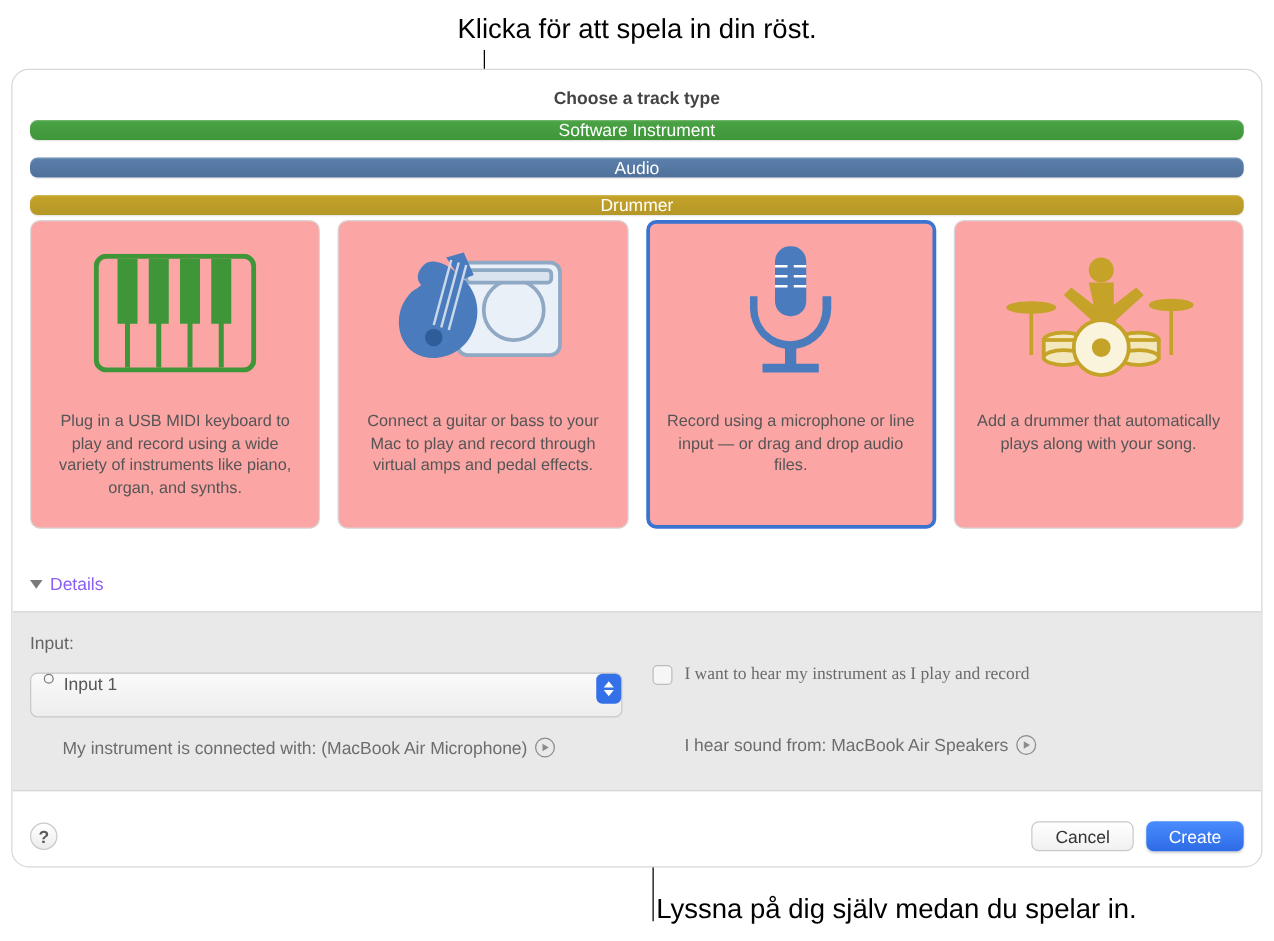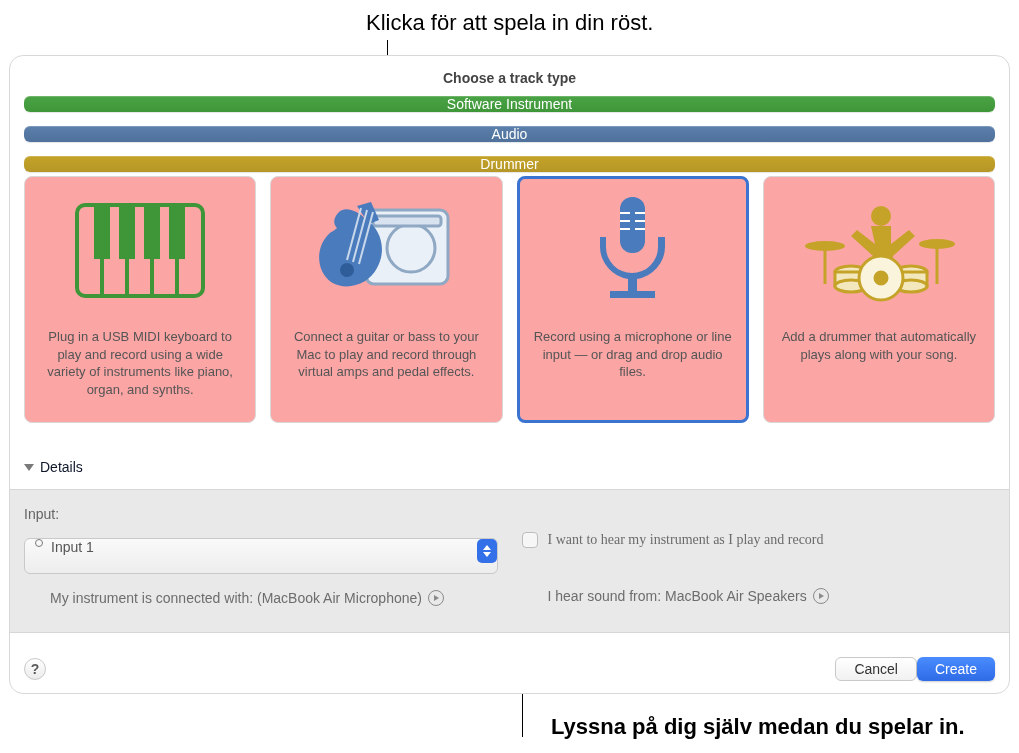--- a/index.html
+++ b/index.html
@@ -107,21 +107,21 @@
     margin-bottom: 14px;
   }
   .chevron-down {
     width: 0; height: 0;
     border-left: 5px solid transparent;
     border-right: 5px solid transparent;
     border-top: 7px solid #7a7a7a;
   }
   .details-label {
     font-size: 14px;
-    color: #0f172a;
+    color: #8b5cf6;
   }
   .panel {
     background: #e9e9e9;
     border-top: 1px solid #d6d6d6;
     border-bottom: 1px solid #d6d6d6;
     margin: 0 -14px;
     padding: 16px 14px 26px 14px;
     display: flex;
     gap: 24px;
     color: #6d6d6d;
@@ -185,38 +185,38 @@
     display: flex;
     align-items: center;
     padding-top: 10px;
   }
   .help-btn {
     width: 22px; height: 22px; border-radius: 50%;
     border: 1px solid #c9c9c9; background: linear-gradient(#fff,#ececec);
     display:flex;align-items:center;justify-content:center;
     color:#5a5a5a;font-size:14px;font-weight:600;cursor:pointer;
   }
-  .btns { margin-left: auto; display: flex; }
+  .btns { margin-left: auto; display: flex; gap: 10px; }
   .btn {
     height: 24px; padding: 0 18px; border-radius: 6px;
     font-size: 14px; cursor: pointer; display:flex;align-items:center;justify-content:center;
     border: 1px solid #c9c9c9; background: linear-gradient(#fff,#f1f1f1); color:#333;
   }
   .btn.primary {
     border: none; background: linear-gradient(#4a8cff,#2e6be6); color:#fff;
     box-shadow: 0 1px 2px rgba(0,0,0,.2);
   }
 </style>
 </head>
 <body>
 
 <div class="callout" style="left:366px; top:10px;">Klicka för att spela in din röst.</div>
 <div class="callout-line" style="left:387px; top:40px; width:1px; height:144px;"></div>
 
-<div class="callout" style="left:551px; top:714px;font-weight:bold;">Lyssna på dig själv medan du spelar in.</div>
+<div class="callout" style="left:525px; top:714px;">Lyssna på dig själv medan du spelar in.</div>
 <div class="callout-line" style="left:522px; top:572px; width:1px; height:165px;"></div>
 
 <div class="dialog-wrap">
 
   <div class="title">Choose a track type</div>
 
   <div class="pills">
     <div class="pill pill-green">Software Instrument</div>
     <div class="pill pill-blue">Audio</div>
     <div class="pill pill-gold">Drummer</div>

